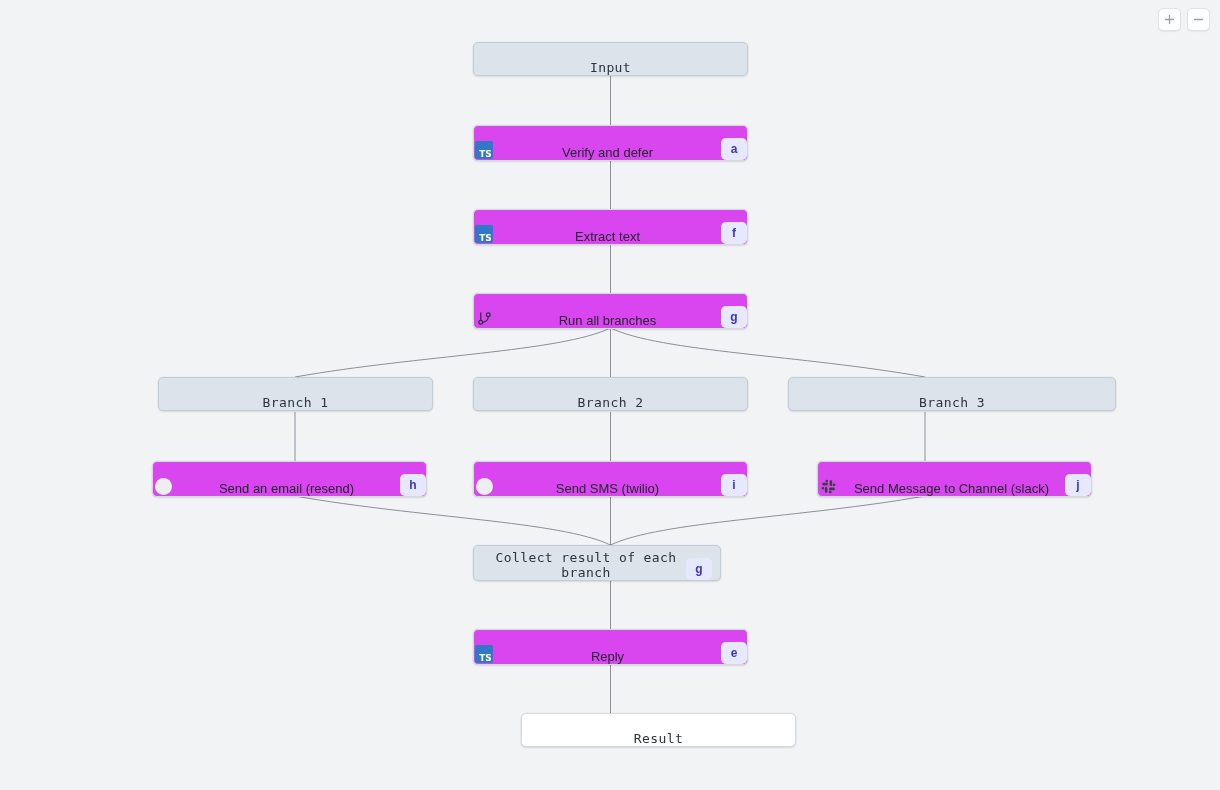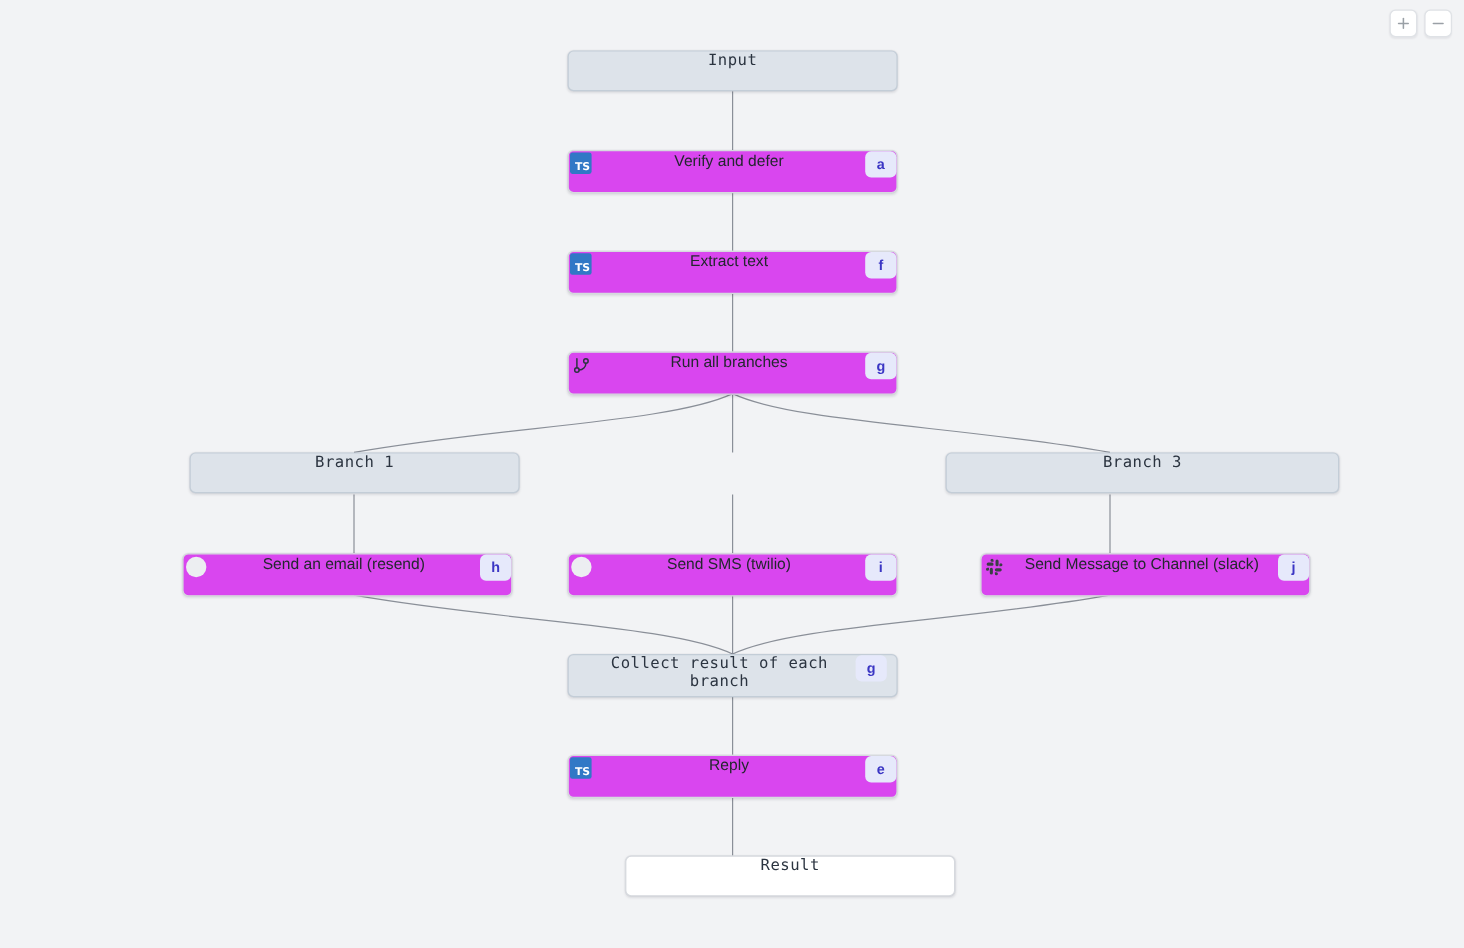--- a/index.html
+++ b/index.html
@@ -35,21 +35,21 @@
     fill: none;
     stroke: #8a8f98;
     stroke-width: 1;
   }
 
   
   .node {
     position: absolute;
     box-sizing: border-box;
     display: flex;
-    align-items: flex-start;
+    align-items: flex-end;
     border-radius: 5px;
     box-shadow: 0 1px 2px rgba(16, 24, 40, 0.10), 0 0 0 0.5px rgba(16,24,40,0.04);
   }
 
   
   .node.step {
     background: #d946ef;
     border: 1px solid #d6d9de;
     height: 36px;
     padding: 0 0;
@@ -236,20 +236,23 @@
       </svg>
     </span>
     <span class="title">Run all branches</span>
     <span class="badge">g</span>
   </div>
 
   <div class="node block" style="left:158px; top:377px; width:275px;">
     <span class="block-label">Branch 1</span>
   </div>
 
+  <div class="node block" style="left:473px; top:377px; width:275px;">
+    <span class="block-label">Branch 2</span>
+  </div>
 
   <div class="node block" style="left:788px; top:377px; width:328px;">
     <span class="block-label">Branch 3</span>
   </div>
 
   <div class="node step" style="left:152px; top:461px; width:275px;">
     <span class="ic">
       <span class="ic-blank"></span>
     </span>
     <span class="title">Send an email (resend)</span>
@@ -270,21 +273,21 @@
         <path d="M5.1 14.9a2.05 2.05 0 1 1-2.05-2.05H5.1v2.05zm1.03 0a2.05 2.05 0 1 1 4.1 0v5.13a2.05 2.05 0 1 1-4.1 0v-5.13z"></path>
         <path d="M9.1 5.1a2.05 2.05 0 1 1 2.05-2.05V5.1H9.1zm0 1.03a2.05 2.05 0 1 1 0 4.1H3.97a2.05 2.05 0 1 1 0-4.1H9.1z"></path>
         <path d="M18.9 9.1a2.05 2.05 0 1 1 2.05 2.05H18.9V9.1zm-1.03 0a2.05 2.05 0 1 1-4.1 0V3.97a2.05 2.05 0 1 1 4.1 0V9.1z"></path>
         <path d="M14.9 18.9a2.05 2.05 0 1 1-2.05 2.05V18.9h2.05zm0-1.03a2.05 2.05 0 1 1 0-4.1h5.13a2.05 2.05 0 1 1 0 4.1H14.9z"></path>
       </svg>
     </span>
     <span class="title">Send Message to Channel (slack)</span>
     <span class="badge">j</span>
   </div>
 
-  <div class="node block with-badge" style="left:473px; top:545px; width:275px; height:36px;padding-left:12px;">
+  <div class="node block with-badge" style="left:473px; top:545px; width:248px; height:36px;padding-left:12px;">
     <span class="block-label">Collect result of each branch</span>
     <span class="badge">g</span>
   </div>
 
   <div class="node step" style="left:473px; top:629px; width:275px;">
     <span class="ic">
       <span class="ic-ts">
           <span>TS</span>
         </span>
     </span>

